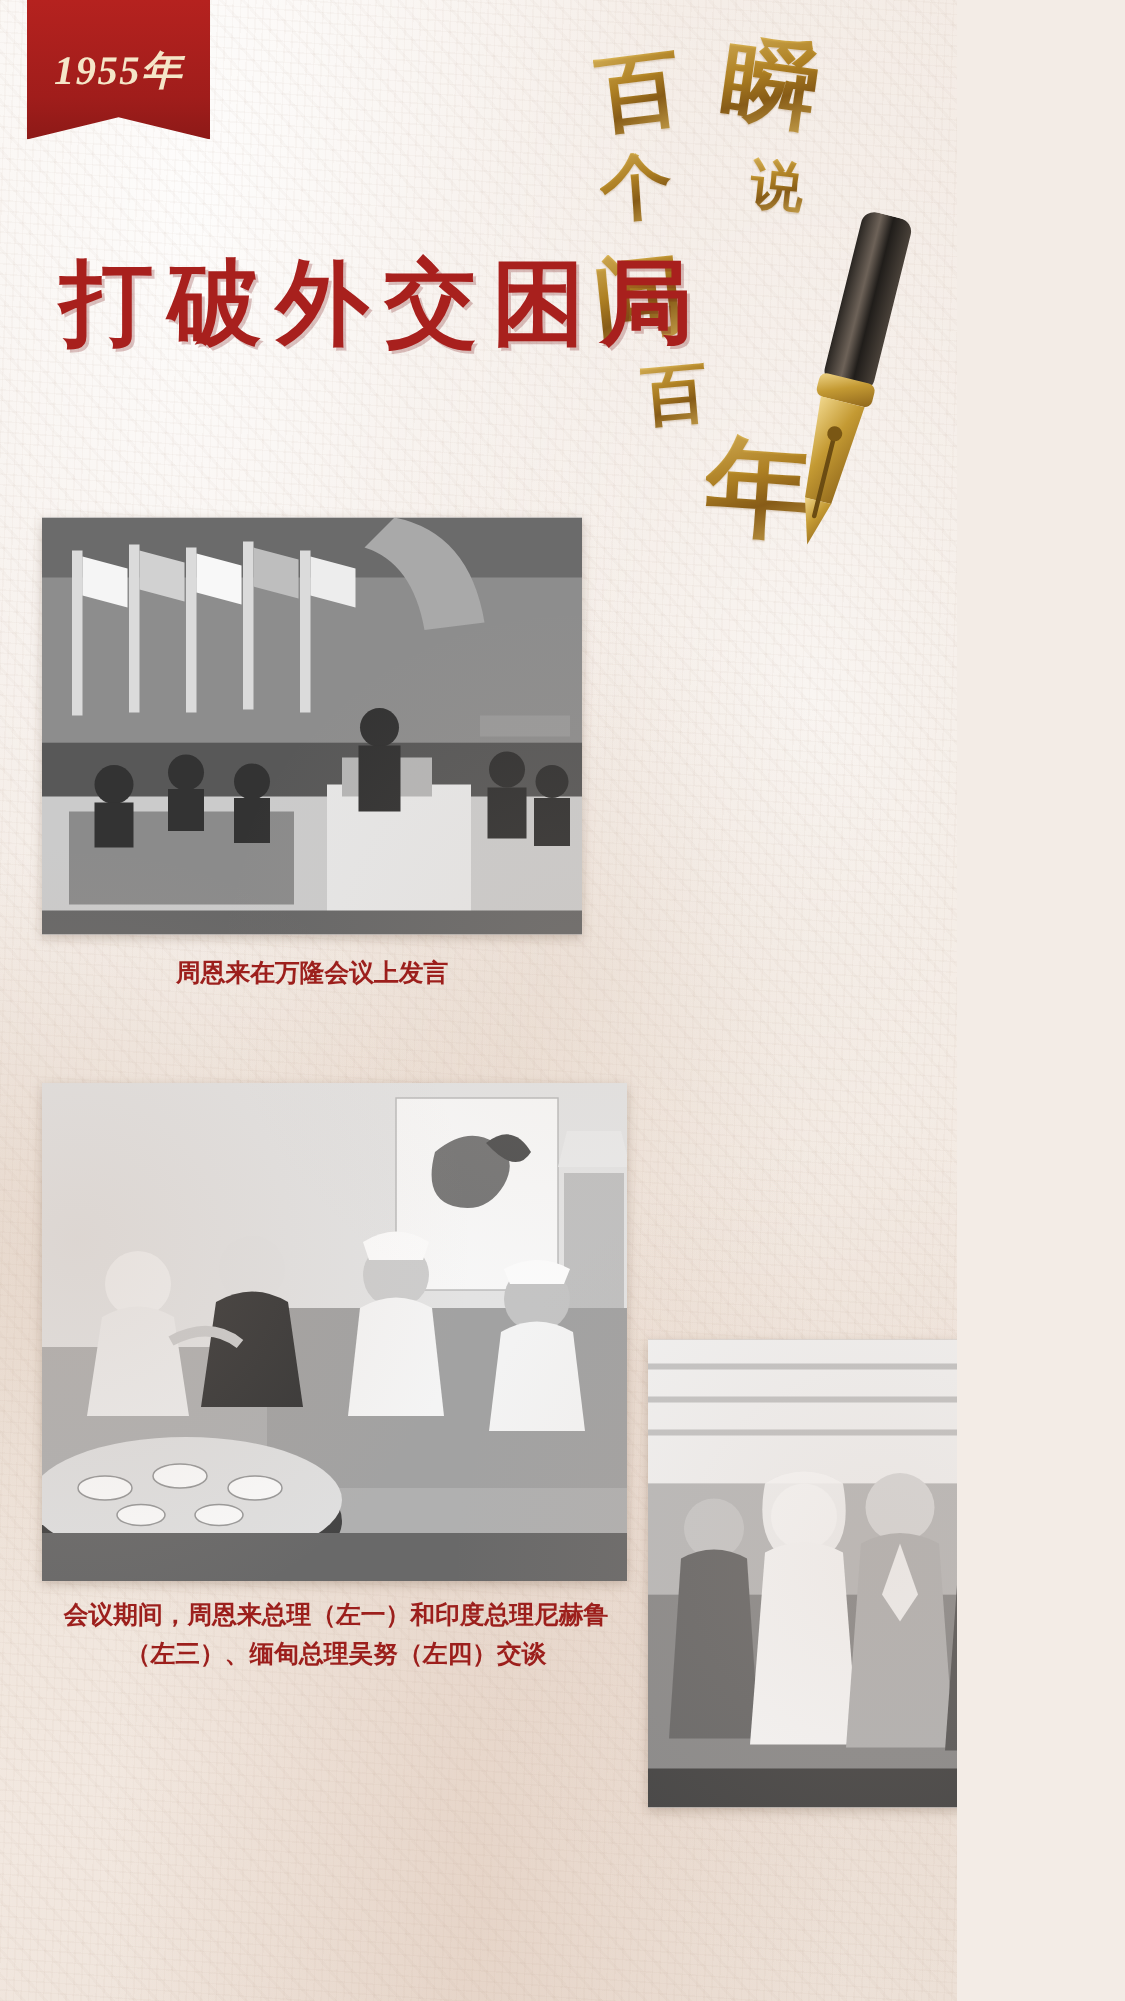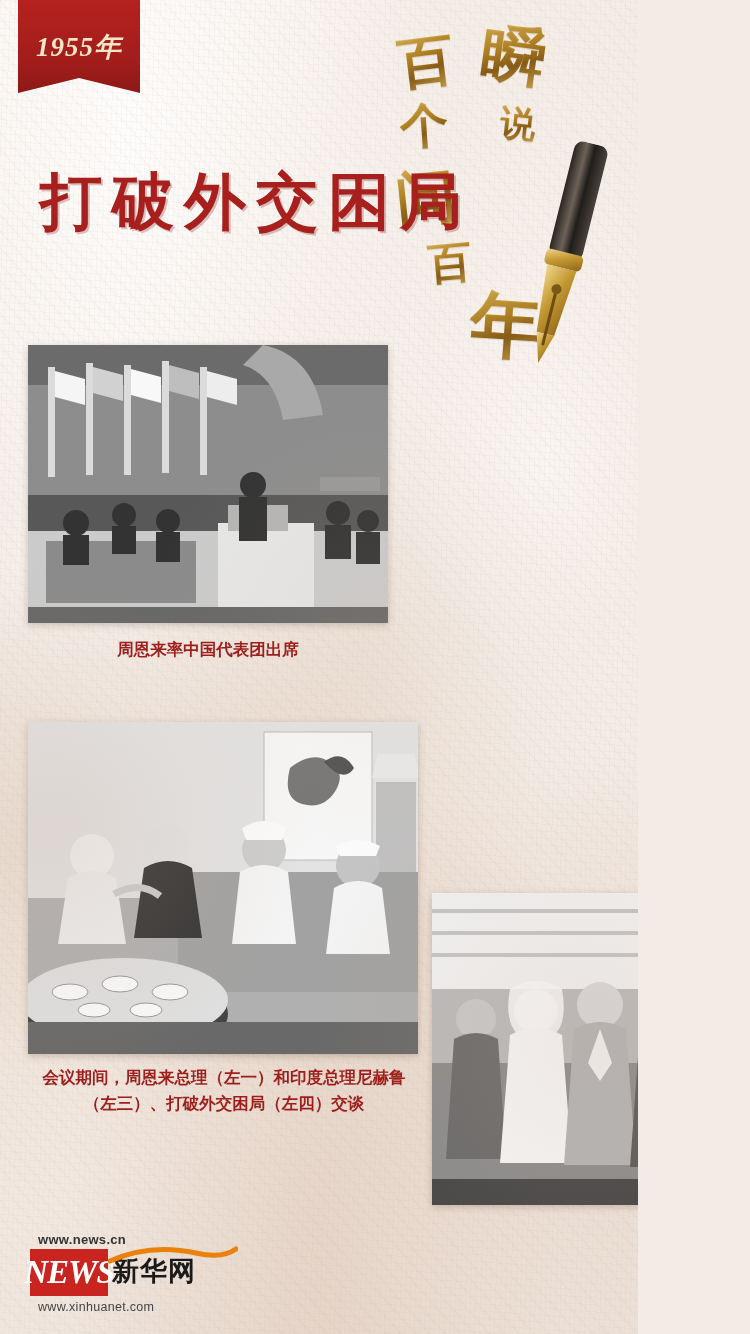--- a/index.html
+++ b/index.html
@@ -314,21 +314,21 @@
           <rect x="211" y="152" width="28" height="44"></rect>
         <circle cx="310" cy="168" r="12"></circle>
           <rect x="297" y="180" width="26" height="34"></rect>
         <circle cx="340" cy="176" r="11"></circle>
           <rect x="328" y="187" width="24" height="32"></rect>
       </g>
       <rect x="292" y="132" width="60" height="14" fill="#9a9793"></rect>
       <rect x="0" y="262" width="360" height="16" fill="#6b6864"></rect>
     </svg>
   </div>
-  <div class="cap cap-1">周恩来率中国代表团出席</div>
+  <div class="cap cap-1">周恩来在万隆会议上发言</div>
 
 
   <div class="photo photo-2">
     <svg class="ph-inner" viewBox="0 0 390 332" preserveAspectRatio="xMidYMid slice">
       <rect width="390" height="332" fill="#cfccc7"></rect>
       <rect x="0" y="0" width="390" height="200" fill="#e0ddd8"></rect>
       <rect x="236" y="10" width="108" height="128" fill="#f2f0ec" stroke="#bbb8b4"></rect>
       <path d="M262 46 q22 -18 40 -6 q16 10 6 28 q-12 20 -34 14 q-20 -6 -12 -36 Z" fill="#7a7672"></path>
       <path d="M296 40 q18 -14 30 6 q-10 16 -30 -6 Z" fill="#58544f"></path>
       <rect x="348" y="60" width="40" height="120" fill="#bfbcb7"></rect>
@@ -353,21 +353,21 @@
         <path d="M214 106 q22 -14 44 0 l-4 12 h-36 Z" fill="#f6f4f1"></path>
         <path d="M212 150 q24 -14 48 0 l8 72 h-64 Z" fill="#f0ede9"></path>
         <circle cx="330" cy="144" r="22" fill="#c6bfb7"></circle>
         <path d="M308 124 q22 -12 44 0 l-4 10 h-36 Z" fill="#f6f4f1"></path>
         <path d="M306 166 q24 -14 48 0 l8 66 h-64 Z" fill="#efece8"></path>
       </g>
       <path d="M86 172 q26 -14 46 2" stroke="#cbc6c0" stroke-width="7" fill="none"></path>
       <rect x="0" y="300" width="390" height="32" fill="#6e6a66"></rect>
     </svg>
   </div>
-  <div class="cap cap-2">会议期间，周恩来总理（左一）和印度总理尼赫鲁（左三）、打破外交困局（左四）交谈</div>
+  <div class="cap cap-2">会议期间，周恩来总理（左一）和印度总理尼赫鲁（左三）、缅甸总理吴努（左四）交谈</div>
 
   <div class="photo photo-3">
     <svg class="ph-inner" viewBox="0 0 290 312" preserveAspectRatio="xMidYMid slice">
       <rect width="290" height="312" fill="#d6d3ce"></rect>
       <rect x="0" y="0" width="290" height="96" fill="#eceae6"></rect>
       <g stroke="#c3c0bb" stroke-width="4" fill="none">
         <path d="M0 18 H290"></path>
           <path d="M0 40 H290"></path>
           <path d="M0 62 H290"></path>
       </g>
@@ -384,23 +384,14 @@
         <path d="M168 136 l-12 34 l12 18 l12 -18 Z" fill="#eceae6"></path>
         <circle cx="236" cy="110" r="24" fill="#cac3bb"></circle>
         <path d="M208 136 q28 -14 56 0 l10 138 h-76 Z" fill="#5f5b57"></path>
         <circle cx="276" cy="124" r="18" fill="#b8b1a9"></circle>
         <path d="M256 146 q20 -10 40 0 l4 126 h-48 Z" fill="#46423e"></path>
       </g>
       <rect x="0" y="286" width="290" height="26" fill="#4d4945"></rect>
     </svg>
   </div>
 
-  <div class="logo-block">
-    <div class="logo-url-top">www.news.cn</div>
-    <div class="logo-news">NEWS</div>
-    <div class="logo-cn">新华网</div>
-    <svg class="logo-swoosh" viewBox="0 0 130 20">
-      <path d="M2 16 q40 -18 86 -8 q26 6 40 -4" stroke="#e8820c" stroke-width="5" fill="none" stroke-linecap="round"></path>
-    </svg>
-    <div class="logo-url-bottom">www.xinhuanet.com</div>
-  </div>
 
 </div>
 
 </body></html>

